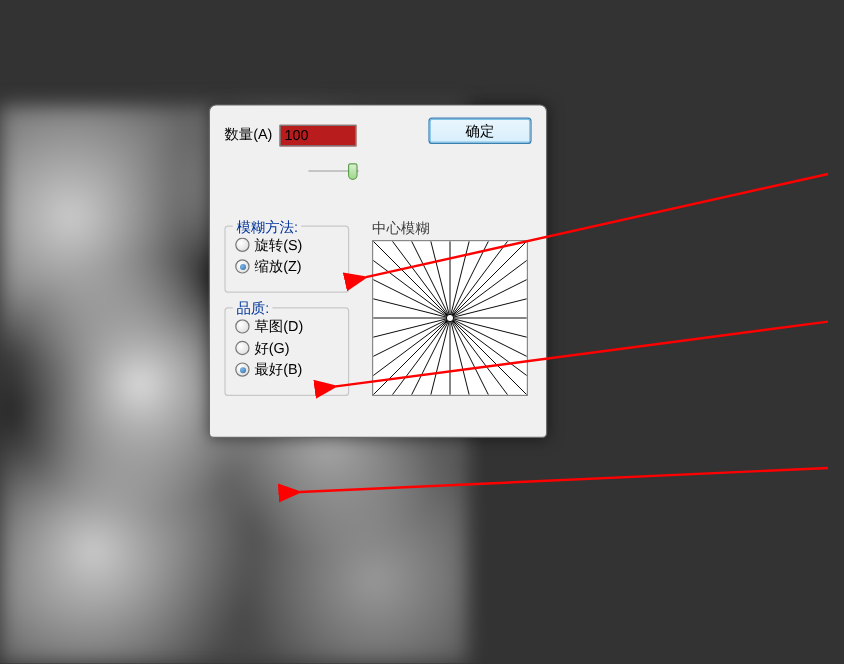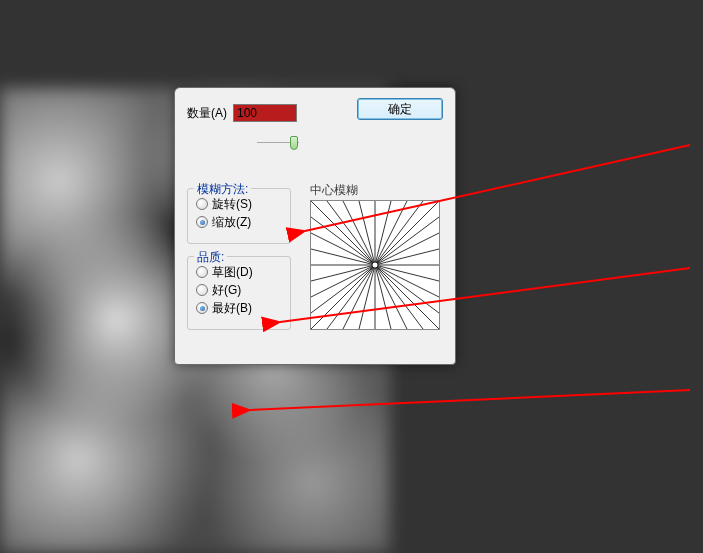--- a/index.html
+++ b/index.html
@@ -74,21 +74,20 @@
       position: relative;
       height: calc(100% - 28px);
     }
     .top-row {
       display: flex;
       align-items: flex-start;
       gap: 8px;
     }
     .amount-area {
       display: flex;
-      align-items: center;
       gap: 6px;
       margin-top: 6px;
     }
     .amount-label { color: #000; }
     .amount-input {
       width: 64px;
       height: 18px;
       border: 1px solid #7a7a7a;
       background: #b91c1c;
       padding: 0 3px;

